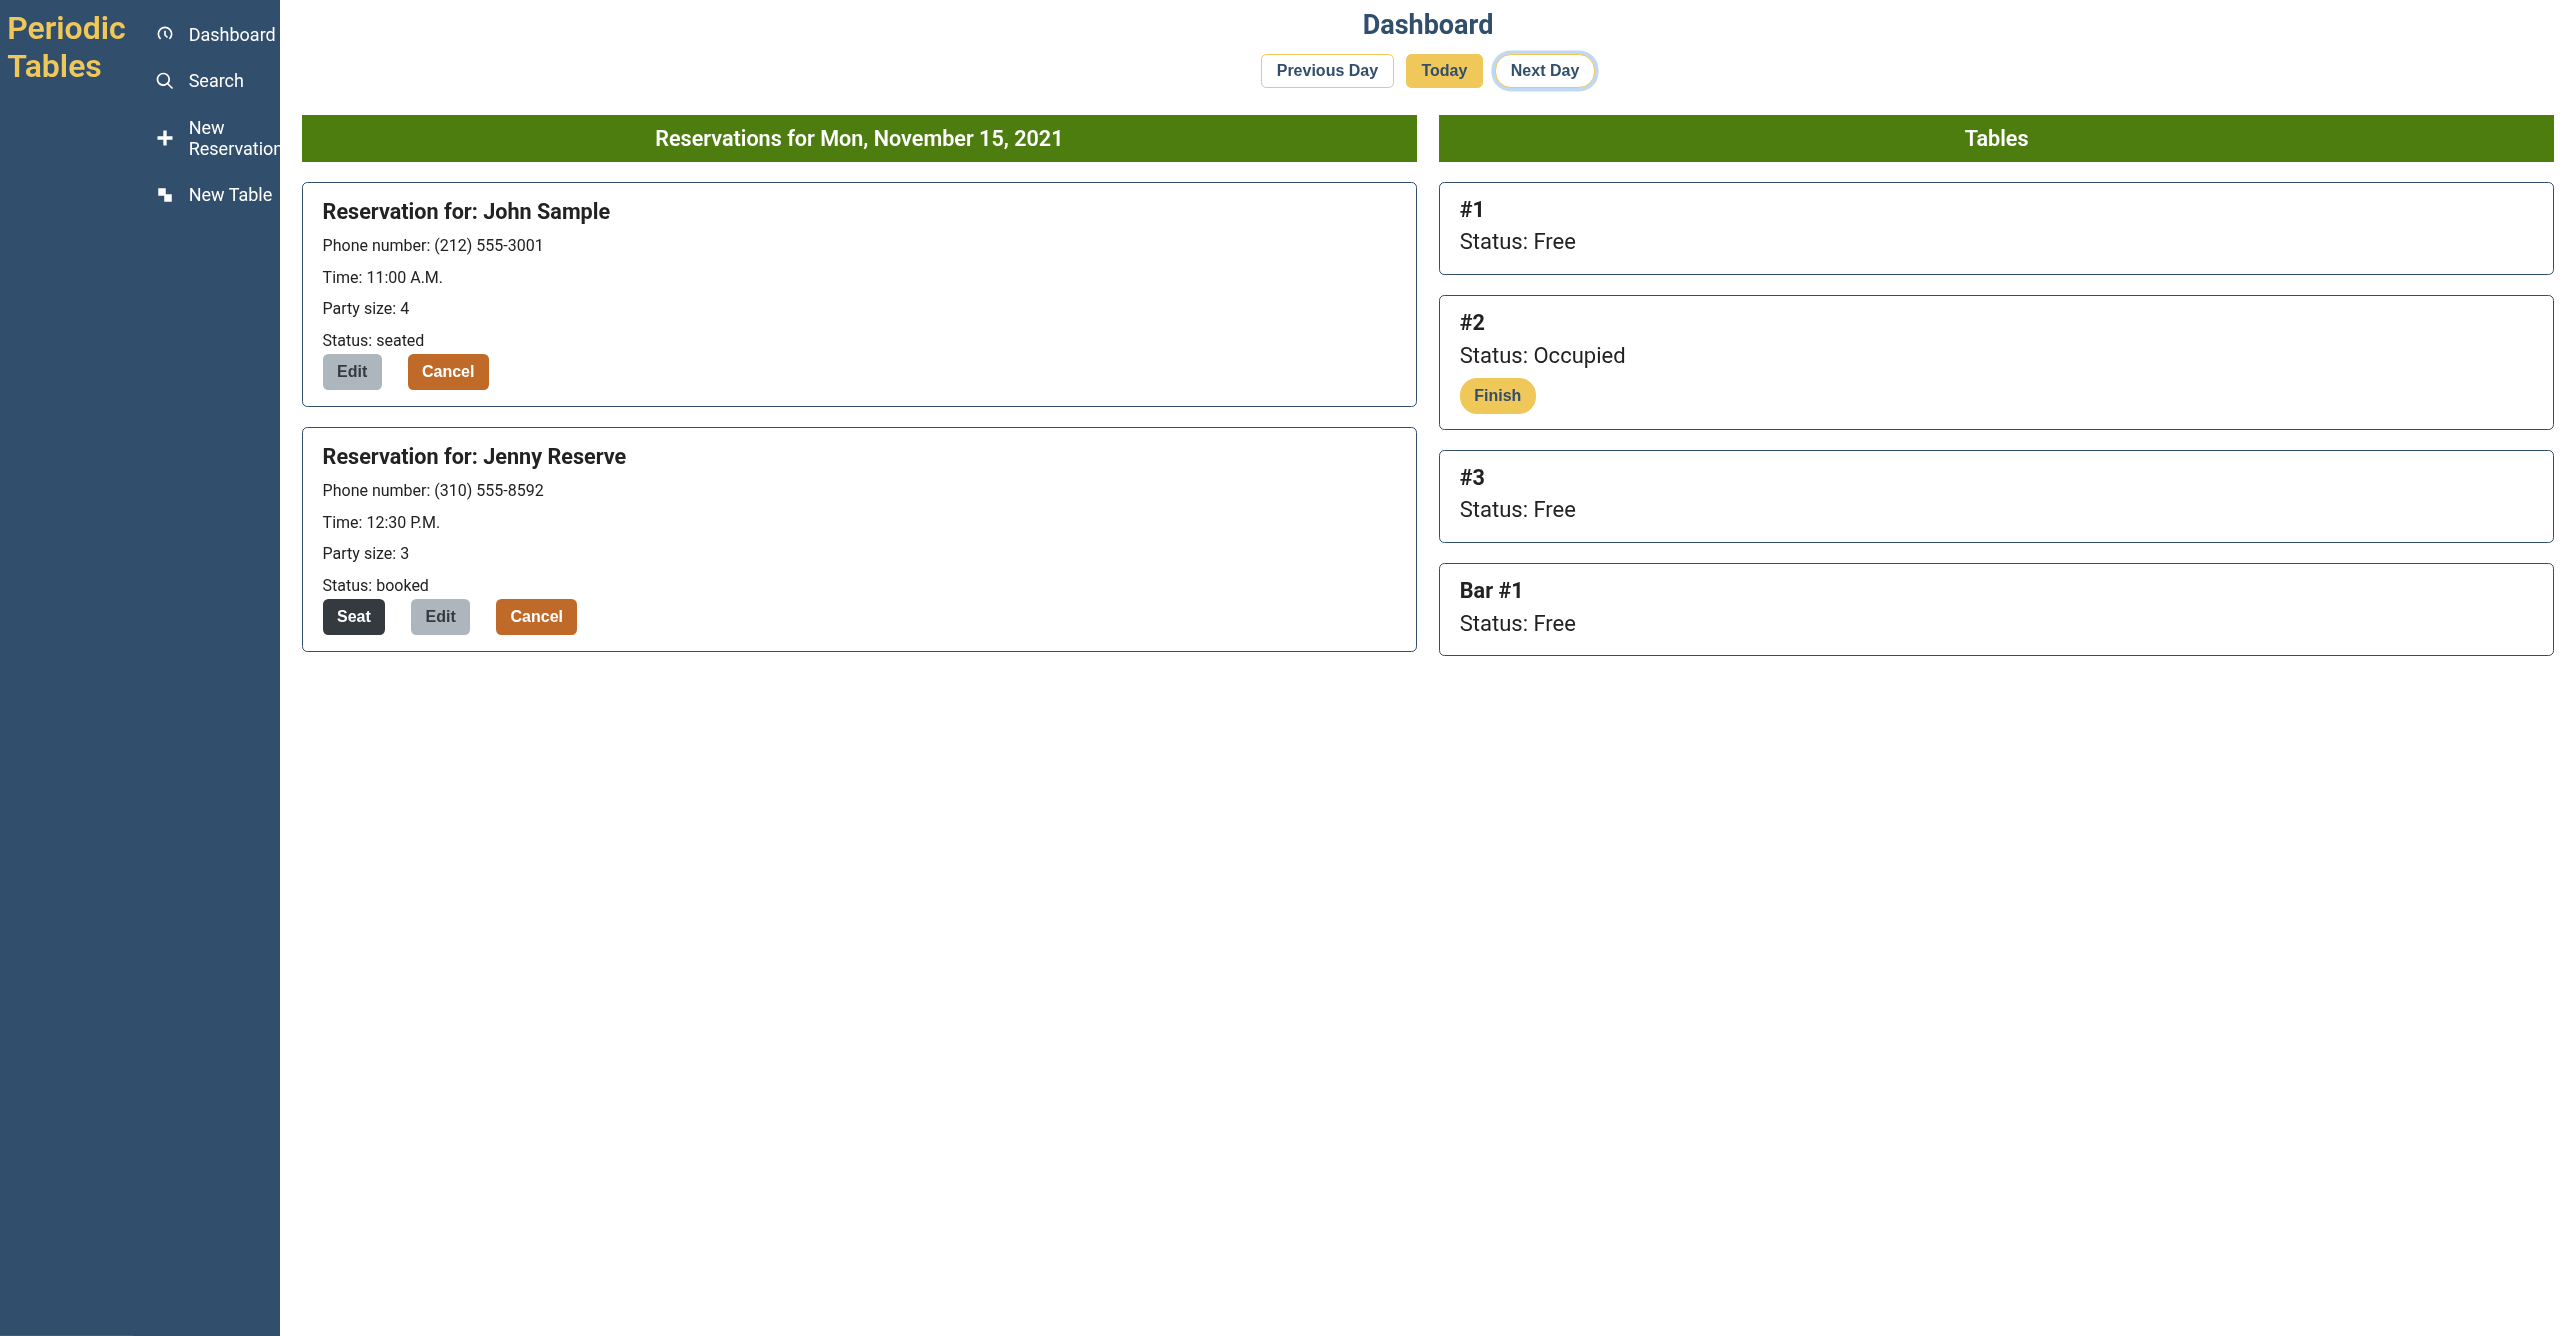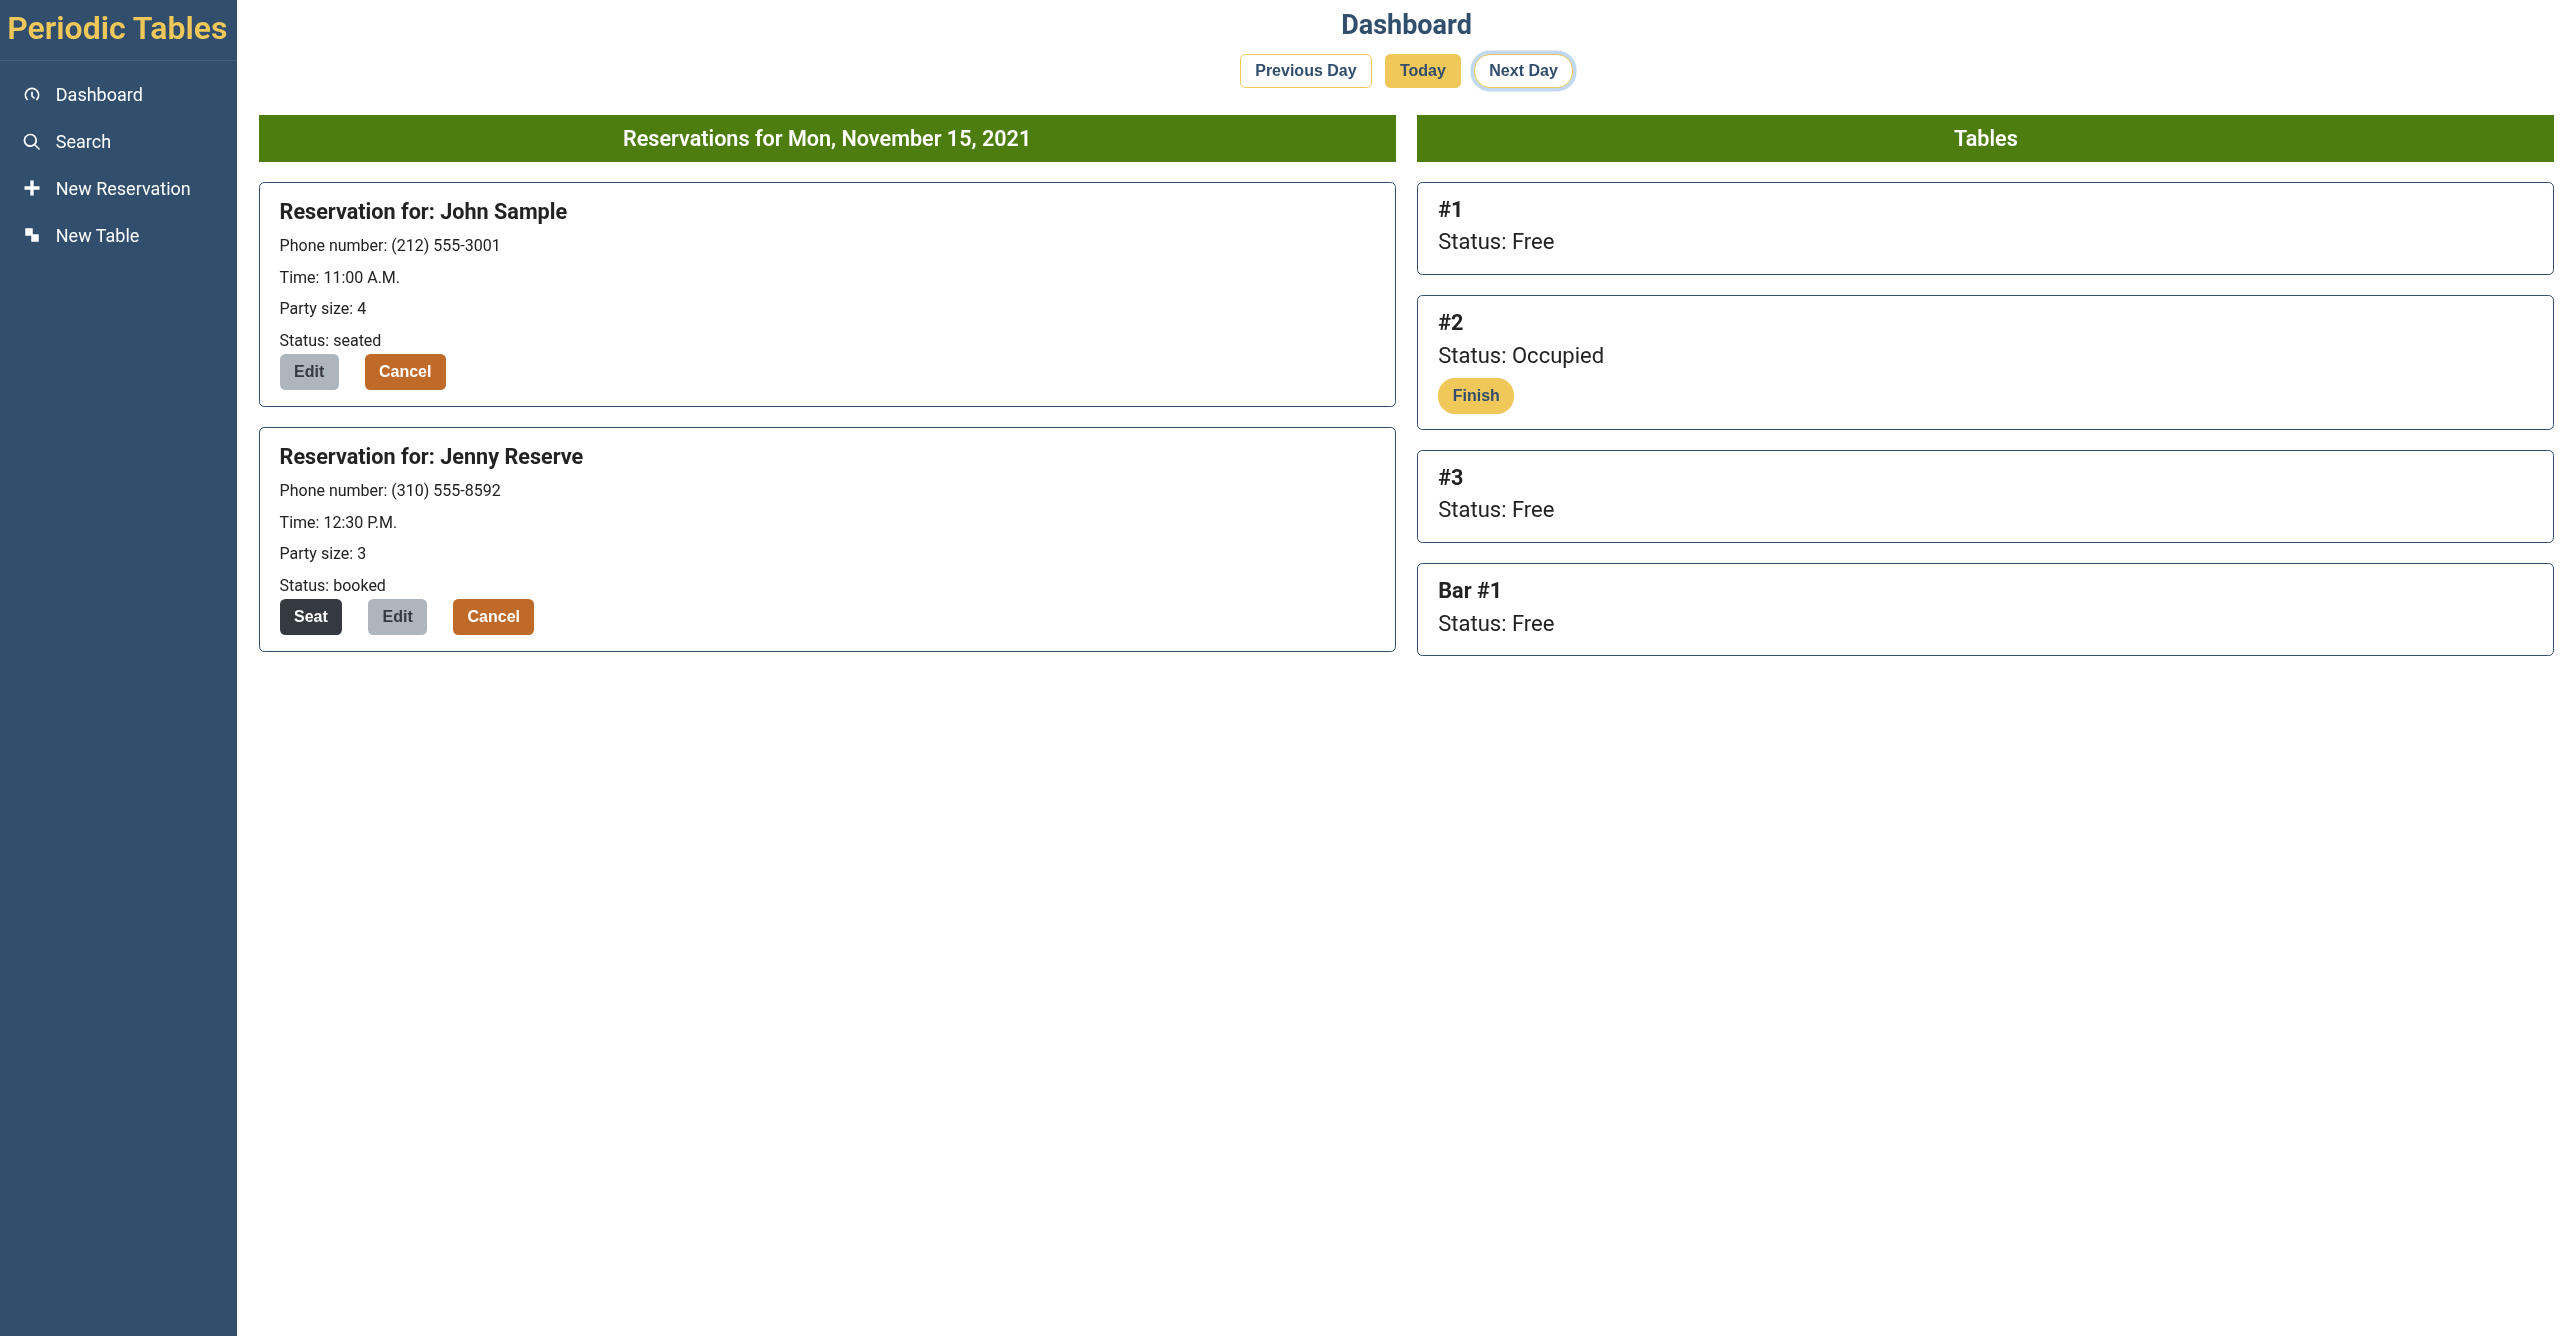--- a/index.html
+++ b/index.html
@@ -4,26 +4,26 @@
 <style>
 * { box-sizing: border-box; margin: 0; padding: 0; }
 body {
   font-family: -apple-system, BlinkMacSystemFont, "Segoe UI", Roboto, "Helvetica Neue", Arial, sans-serif;
   background: #fff;
   color: #222;
   display: flex;
   min-height: 100vh;
 }
 .sidebar {
-  width: 237px;
+  width: 280px;
   background: #314e6d;
   color: #fff;
   flex-shrink: 0;
   display: flex;
-  flex-direction: column;
+  flex-direction: row;
 }
 .brand {
   color: #f0c85a;
   font-size: 32px;
   font-weight: 600;
   padding: 9px 7.2px 12.6px 7.2px;
   border-bottom: 1.8px solid rgba(255,255,255,0.08);
 }
 .nav {
   padding-top: 10.8px;

